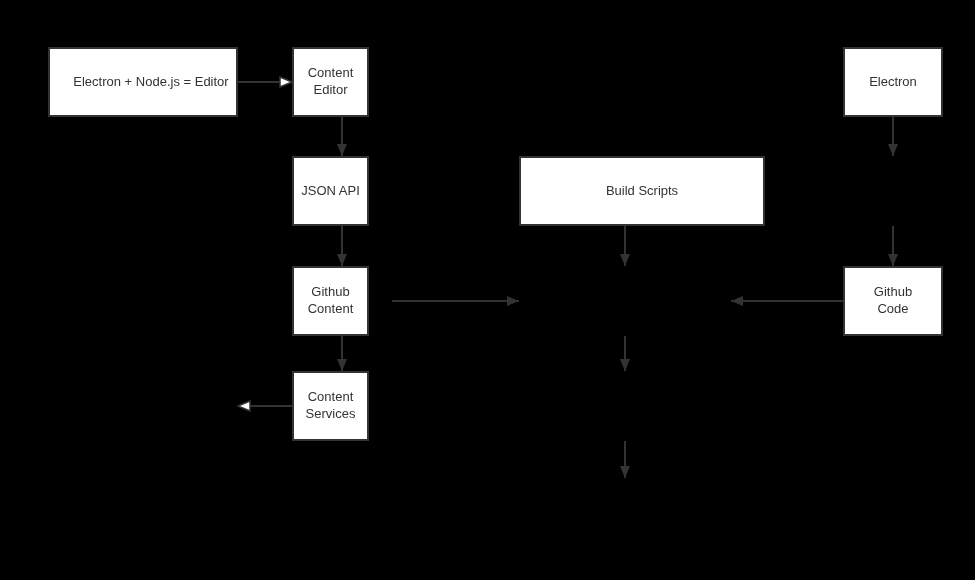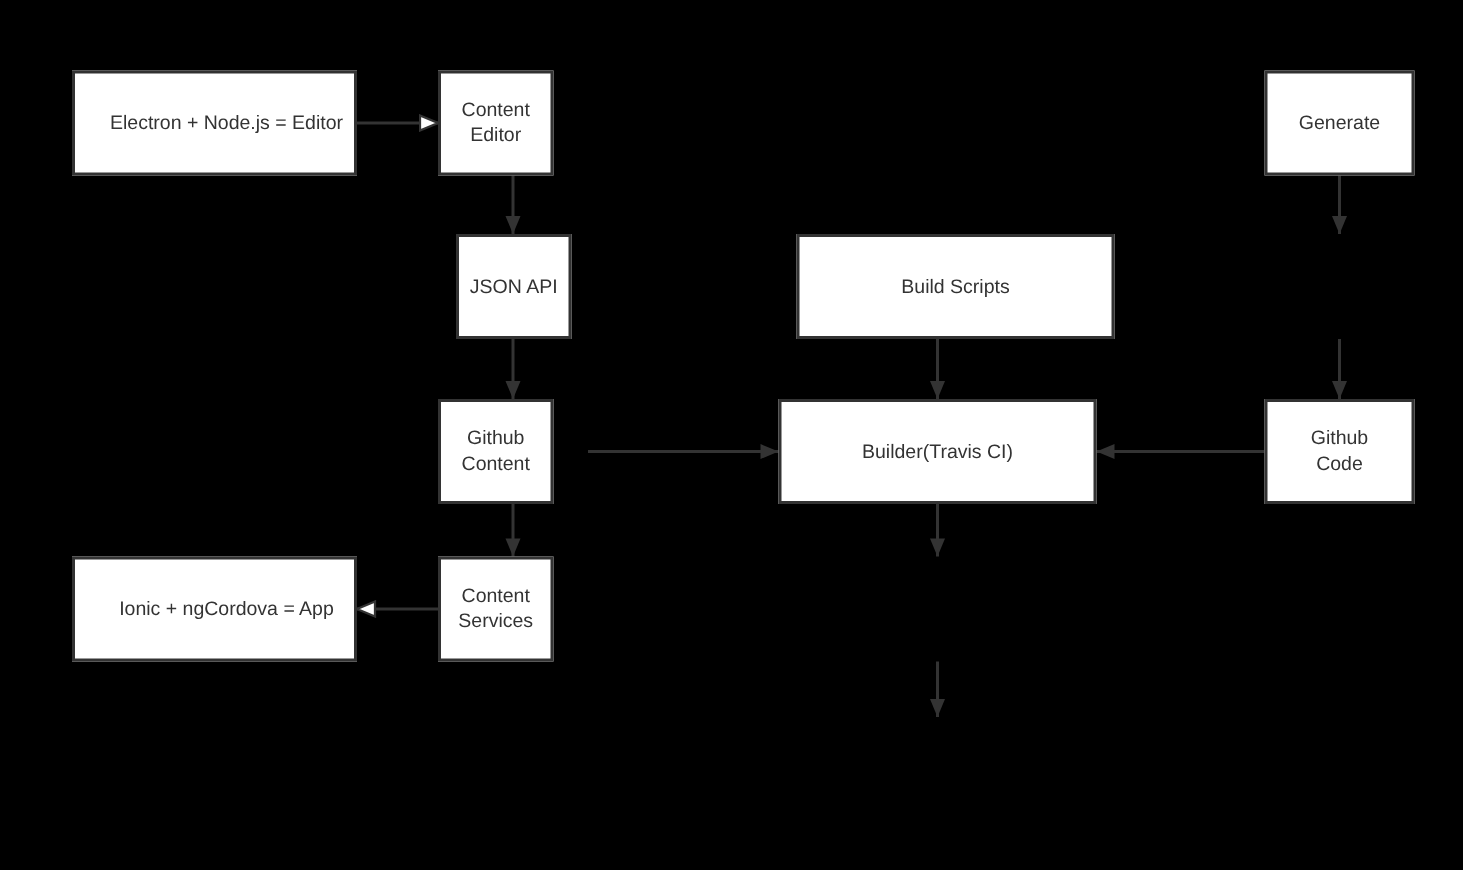--- a/index.html
+++ b/index.html
@@ -32,24 +32,24 @@
     display: flex;
     align-items: center;
     justify-content: center;
     text-align: center;
     white-space: pre-line;
     z-index: 2;
   }
   
   .col-left   { left: 48px;  width: 190px; padding-left: 16px; }
   .col-midl   { left: 292px; width: 77px; }
-  .col-mid    { left: 519px; width: 212px; }
+  .col-mid    { left: 519px; width: 246px; }
   .col-right  { left: 843px; width: 100px; }
   .row1 { top: 47px;  height: 70px; }
-  .row2 { top: 156px; height: 70px; margin-left: 12px; }
+  .row2 { top: 156px; height: 70px; }
   .row3 { top: 266px; height: 70px; }
   .row4 { top: 371px; height: 70px; }
   .row5 { top: 478px; height: 70px; }
 </style>
 </head>
 <body>
 
 <div class="canvas">
 
   <svg class="edges" width="975" height="580" viewBox="0 0 975 580">
@@ -77,20 +77,18 @@
   </svg>
 
   <div class="node col-left row1">Electron + Node.js = Editor</div>
   <div class="node col-midl row1">Content
 Editor</div>
   <div class="node col-midl row2">JSON API</div>
   <div class="node col-midl row3">Github
 Content</div>
   <div class="node col-midl row4">Content
 Services</div>
-  <div class="node col-left row4">Ionic + ngCordova = App</div>
   <div class="node col-mid row2">Build Scripts</div>
-  <div class="node col-mid row3">Builder(Travis CI)</div>
-  <div class="node col-right row1">Generate</div>
+  <div class="node col-right row1">Electron</div>
   <div class="node col-right row3">Github
 Code</div>
 
 </div>
 
 </body></html>

